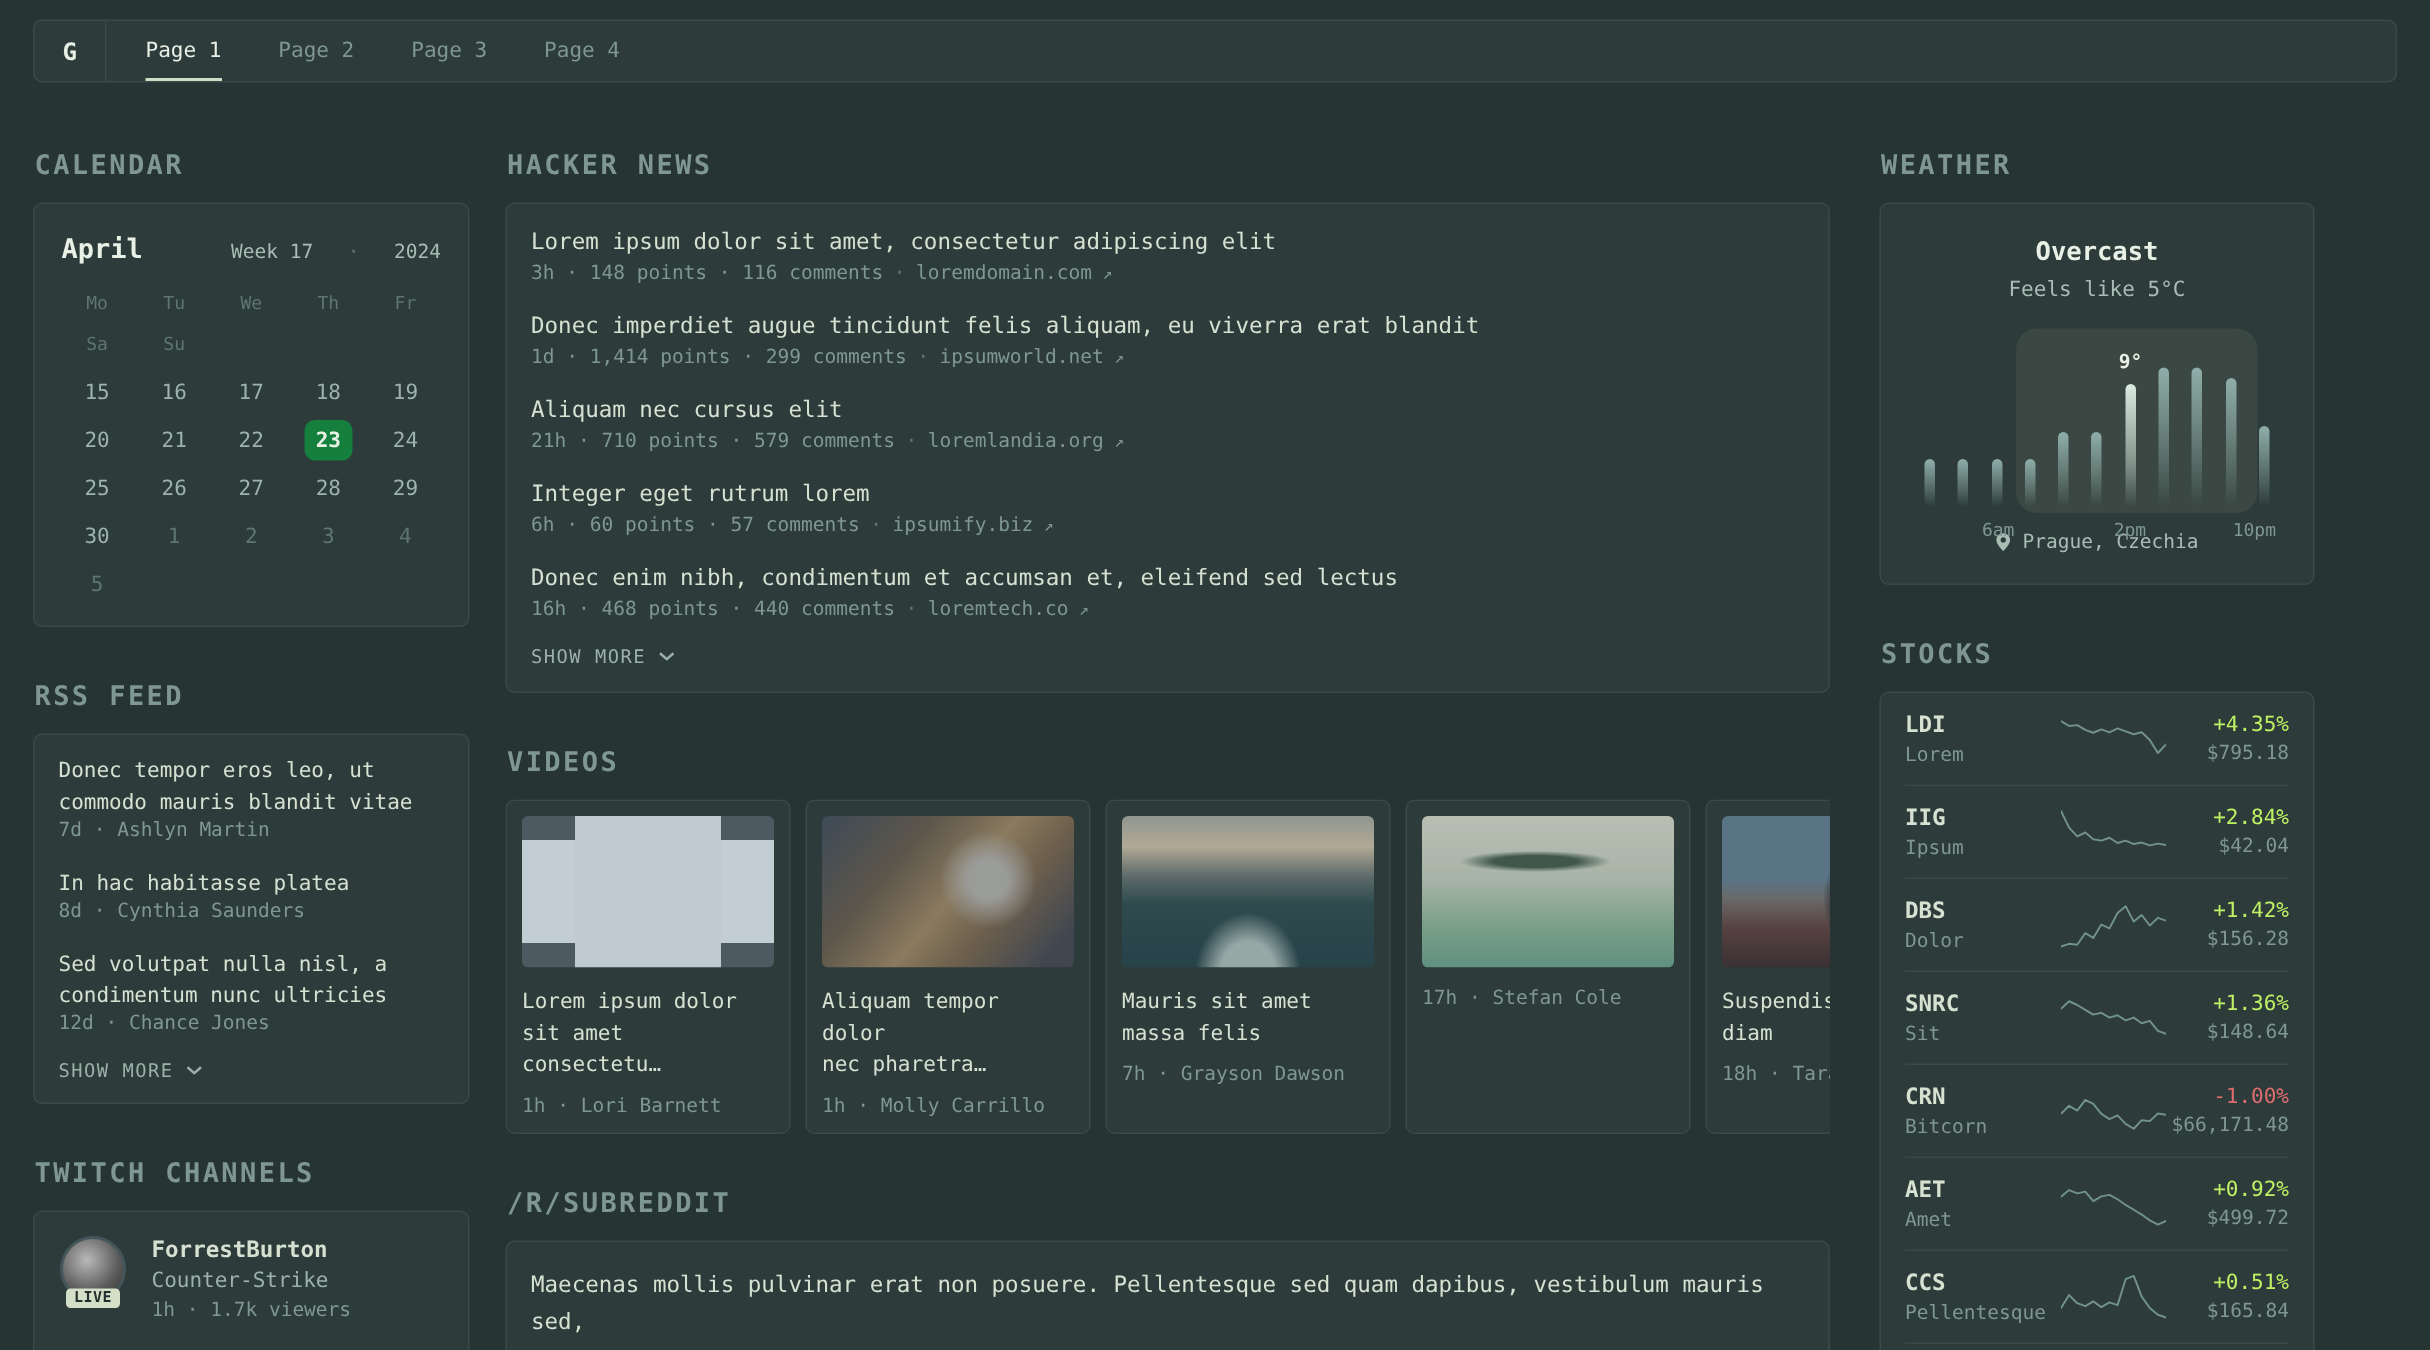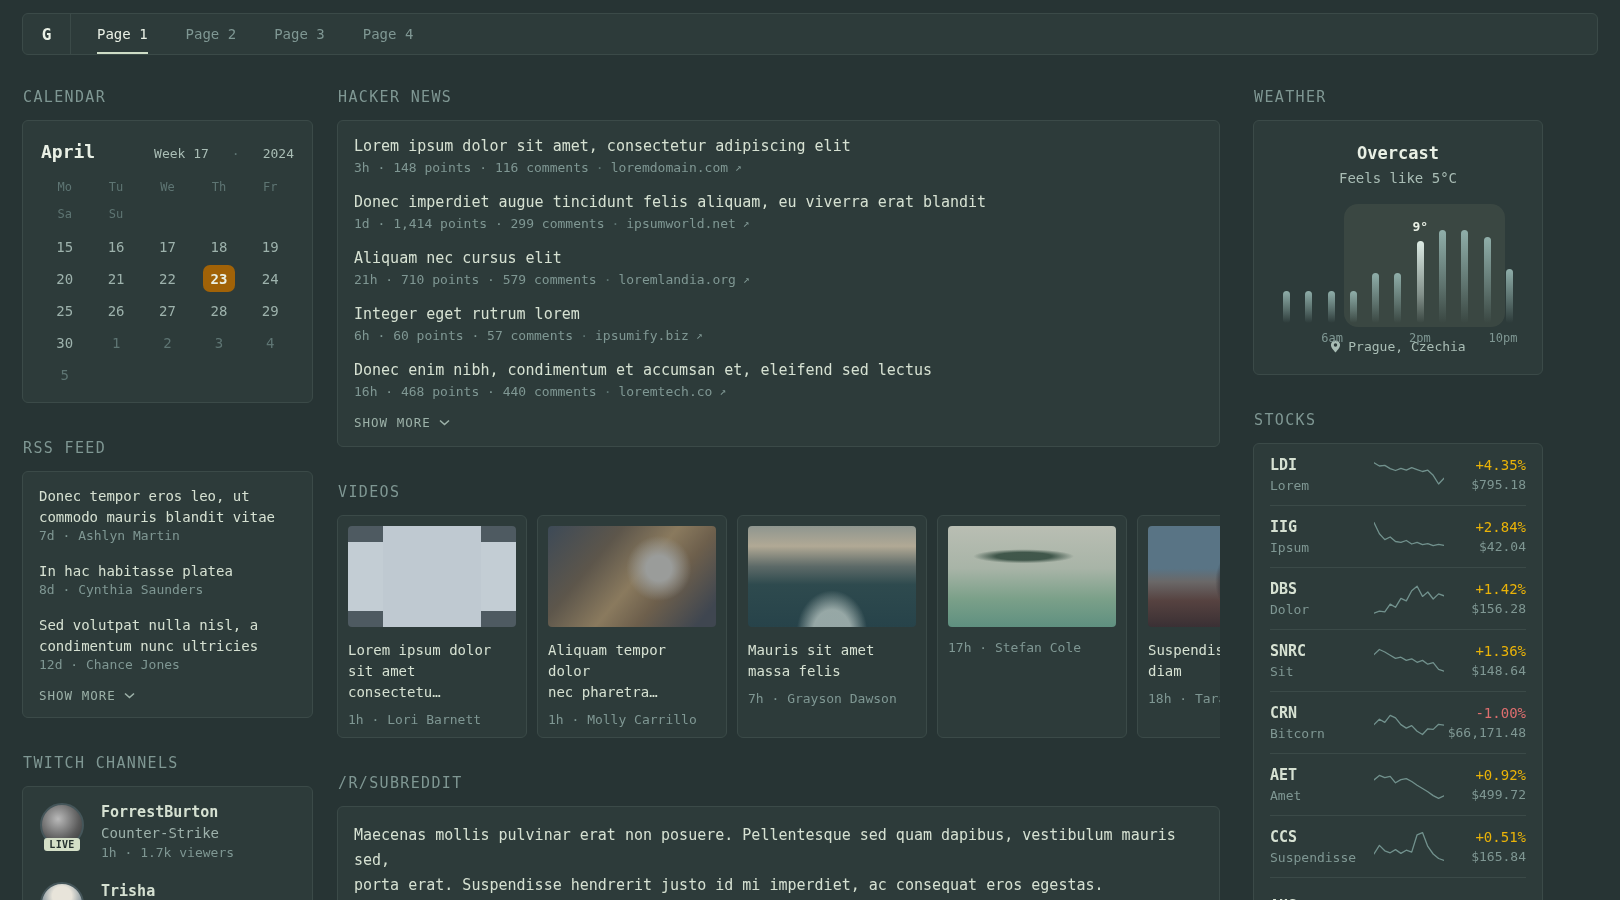--- a/index.html
+++ b/index.html
@@ -38,22 +38,22 @@
     border-bottom:2px solid transparent;padding-top:2px;cursor:pointer;
   }
   .tab.active{color:var(--white);border-bottom-color:#cedcc6;}
   
   .columns{display:flex;align-items:flex-start;padding:33px 22px 0;}
   .col-left{width:291px;flex:none;}
   .col-mid{width:883px;flex:none;margin:0 33px 0 24px;}
   .col-right{width:290px;flex:none;}
   .widget + .widget{margin-top:36px;}
   .w-title{
-    font-size:15px;letter-spacing:.09em;color:var(--t3);
-    margin:0 0 14px 1px;font-weight:400;
+    font-size:18px;letter-spacing:.09em;color:var(--t3);
+    margin:12px 0 14px 1px;font-weight:700;
   }
   .card{
     background:var(--card);border:1px solid var(--border);border-radius:6px;
     padding:14px 16px;
   }
   .meta{font-size:13px;color:var(--t3);display:flex;align-items:center;gap:7px;white-space:nowrap;}
   .meta .sep{color:var(--t4);}
   .meta .domain{color:var(--t3);text-decoration:none;cursor:pointer;}
   .meta .arrow{font-size:11px;color:var(--t3);}
   .show-more{
@@ -66,21 +66,21 @@
   .cal-head{display:flex;justify-content:space-between;align-items:baseline;margin:6px 2px 14px;}
   .cal-month{font-size:18px;font-weight:700;color:var(--white);text-align:center;}
   .cal-week{font-size:13px;color:var(--t2);display:flex;gap:23px;align-items:baseline;}
   .cal-week .sep{color:var(--t4);}
   .cal-grid{display:grid;grid-template-columns:repeat(5,1fr);row-gap:5px;justify-items:center;}
   .cal-wd{font-size:12px;color:var(--t4);height:22px;display:flex;align-items:center;}
   .cal-day{
     font-size:14px;color:#9db2ac;width:32px;height:27px;border-radius:7px;
     display:flex;align-items:center;justify-content:center;
   }
-  .cal-day.selected{background:#a16207;color:var(--white);font-weight:700;}
+  .cal-day.selected{background:#15803d;color:var(--white);font-weight:700;}
   .cal-day.muted{color:var(--t4);}
   
   .feed-item + .feed-item{margin-top:18px;}
   .feed-title{
     font-size:14px;line-height:1.5;color:var(--t1);white-space:pre-line;cursor:pointer;
   }
   .feed-item .meta{margin-top:0;}
   .hn-item + .hn-item{margin-top:18px;}
   .hn-title{font-size:15px;color:var(--t1);cursor:pointer;display:block;text-decoration:none;}
   .hn-item .meta{margin-top:5px;}
@@ -162,21 +162,21 @@
   .pin{fill:var(--t2);}
   
   .stocks-card{padding:0 16px;}
   .stock-row{display:flex;align-items:center;padding:12px 0;cursor:pointer;}
   .stock-row + .stock-row{border-top:1px solid var(--border);}
   .stock-id{width:104px;flex:none;}
   .stock-sym{font-size:15px;font-weight:700;color:var(--t1);}
   .stock-name{font-size:13px;color:var(--t3);margin-top:4px;}
   .spark{width:70px;height:36px;flex:none;color:var(--spark);opacity:.85;}
   .stock-vals{flex:1;text-align:right;}
-  .stock-change{font-size:14px;color:#eab308;}
+  .stock-change{font-size:14px;color:#bef264;}
   .stock-change.neg{color:var(--red);}
   .stock-price{font-size:13px;color:var(--t3);margin-top:4px;}
 </style>
 </head>
 <body>
 
 <header class="header">
   <div class="logo">G</div>
   <nav class="tabs">
   <div class="tab active">Page 1</div>
@@ -630,21 +630,21 @@
             </svg>
     <div class="stock-vals">
       <div class="stock-change">+0.92%</div>
       <div class="stock-price">$499.72</div>
     </div>
   </div>
 
   <div class="stock-row">
     <div class="stock-id">
       <div class="stock-sym">CCS</div>
-      <div class="stock-name">Suspendisse</div>
+      <div class="stock-name">Pellentesque</div>
     </div>
     <svg class="spark" viewBox="0 0 70 36">
               <polyline points="0.0,25.0 5.4,16.4 10.8,21.8 16.2,23.8 21.5,20.6 26.9,24.4 32.3,21.2 37.7,23.1 43.1,5.8 48.5,3.6 53.8,17.4 59.2,25.0 64.6,29.5 70.0,31.4" fill="none" stroke="currentColor" stroke-width="1.3" stroke-linejoin="round" stroke-linecap="round"></polyline>
             </svg>
     <div class="stock-vals">
       <div class="stock-change">+0.51%</div>
       <div class="stock-price">$165.84</div>
     </div>
   </div>
 

